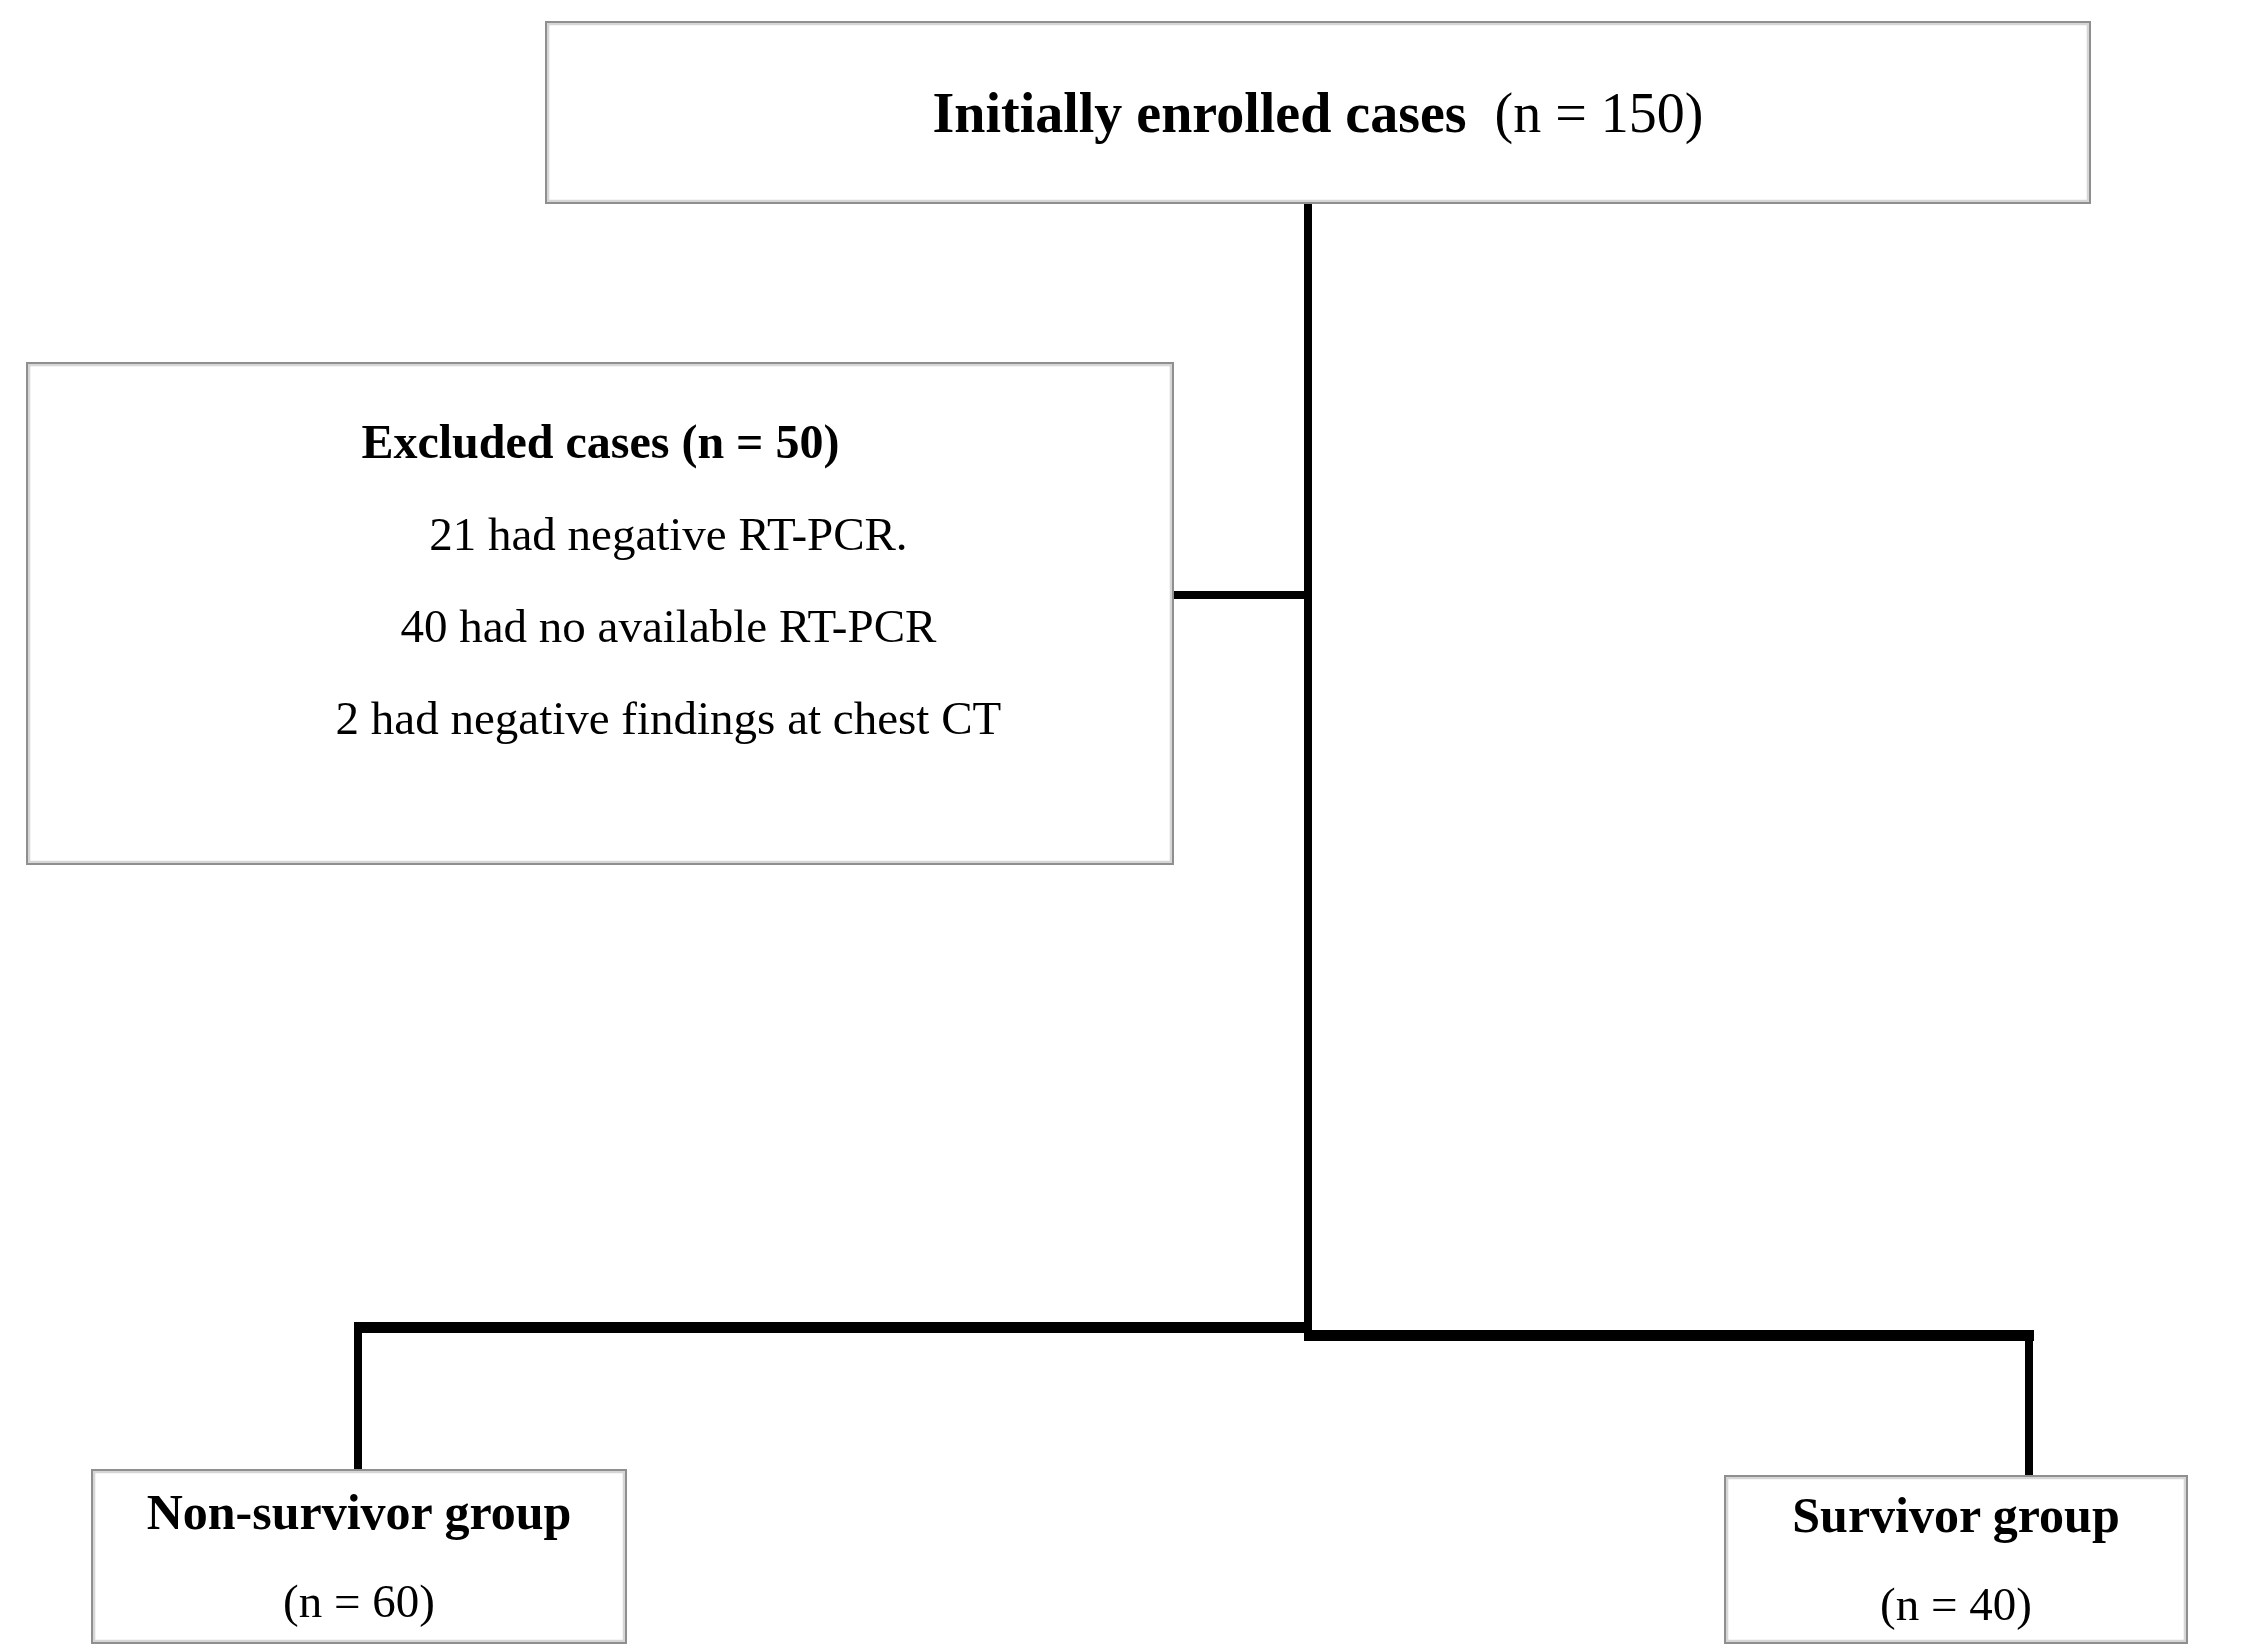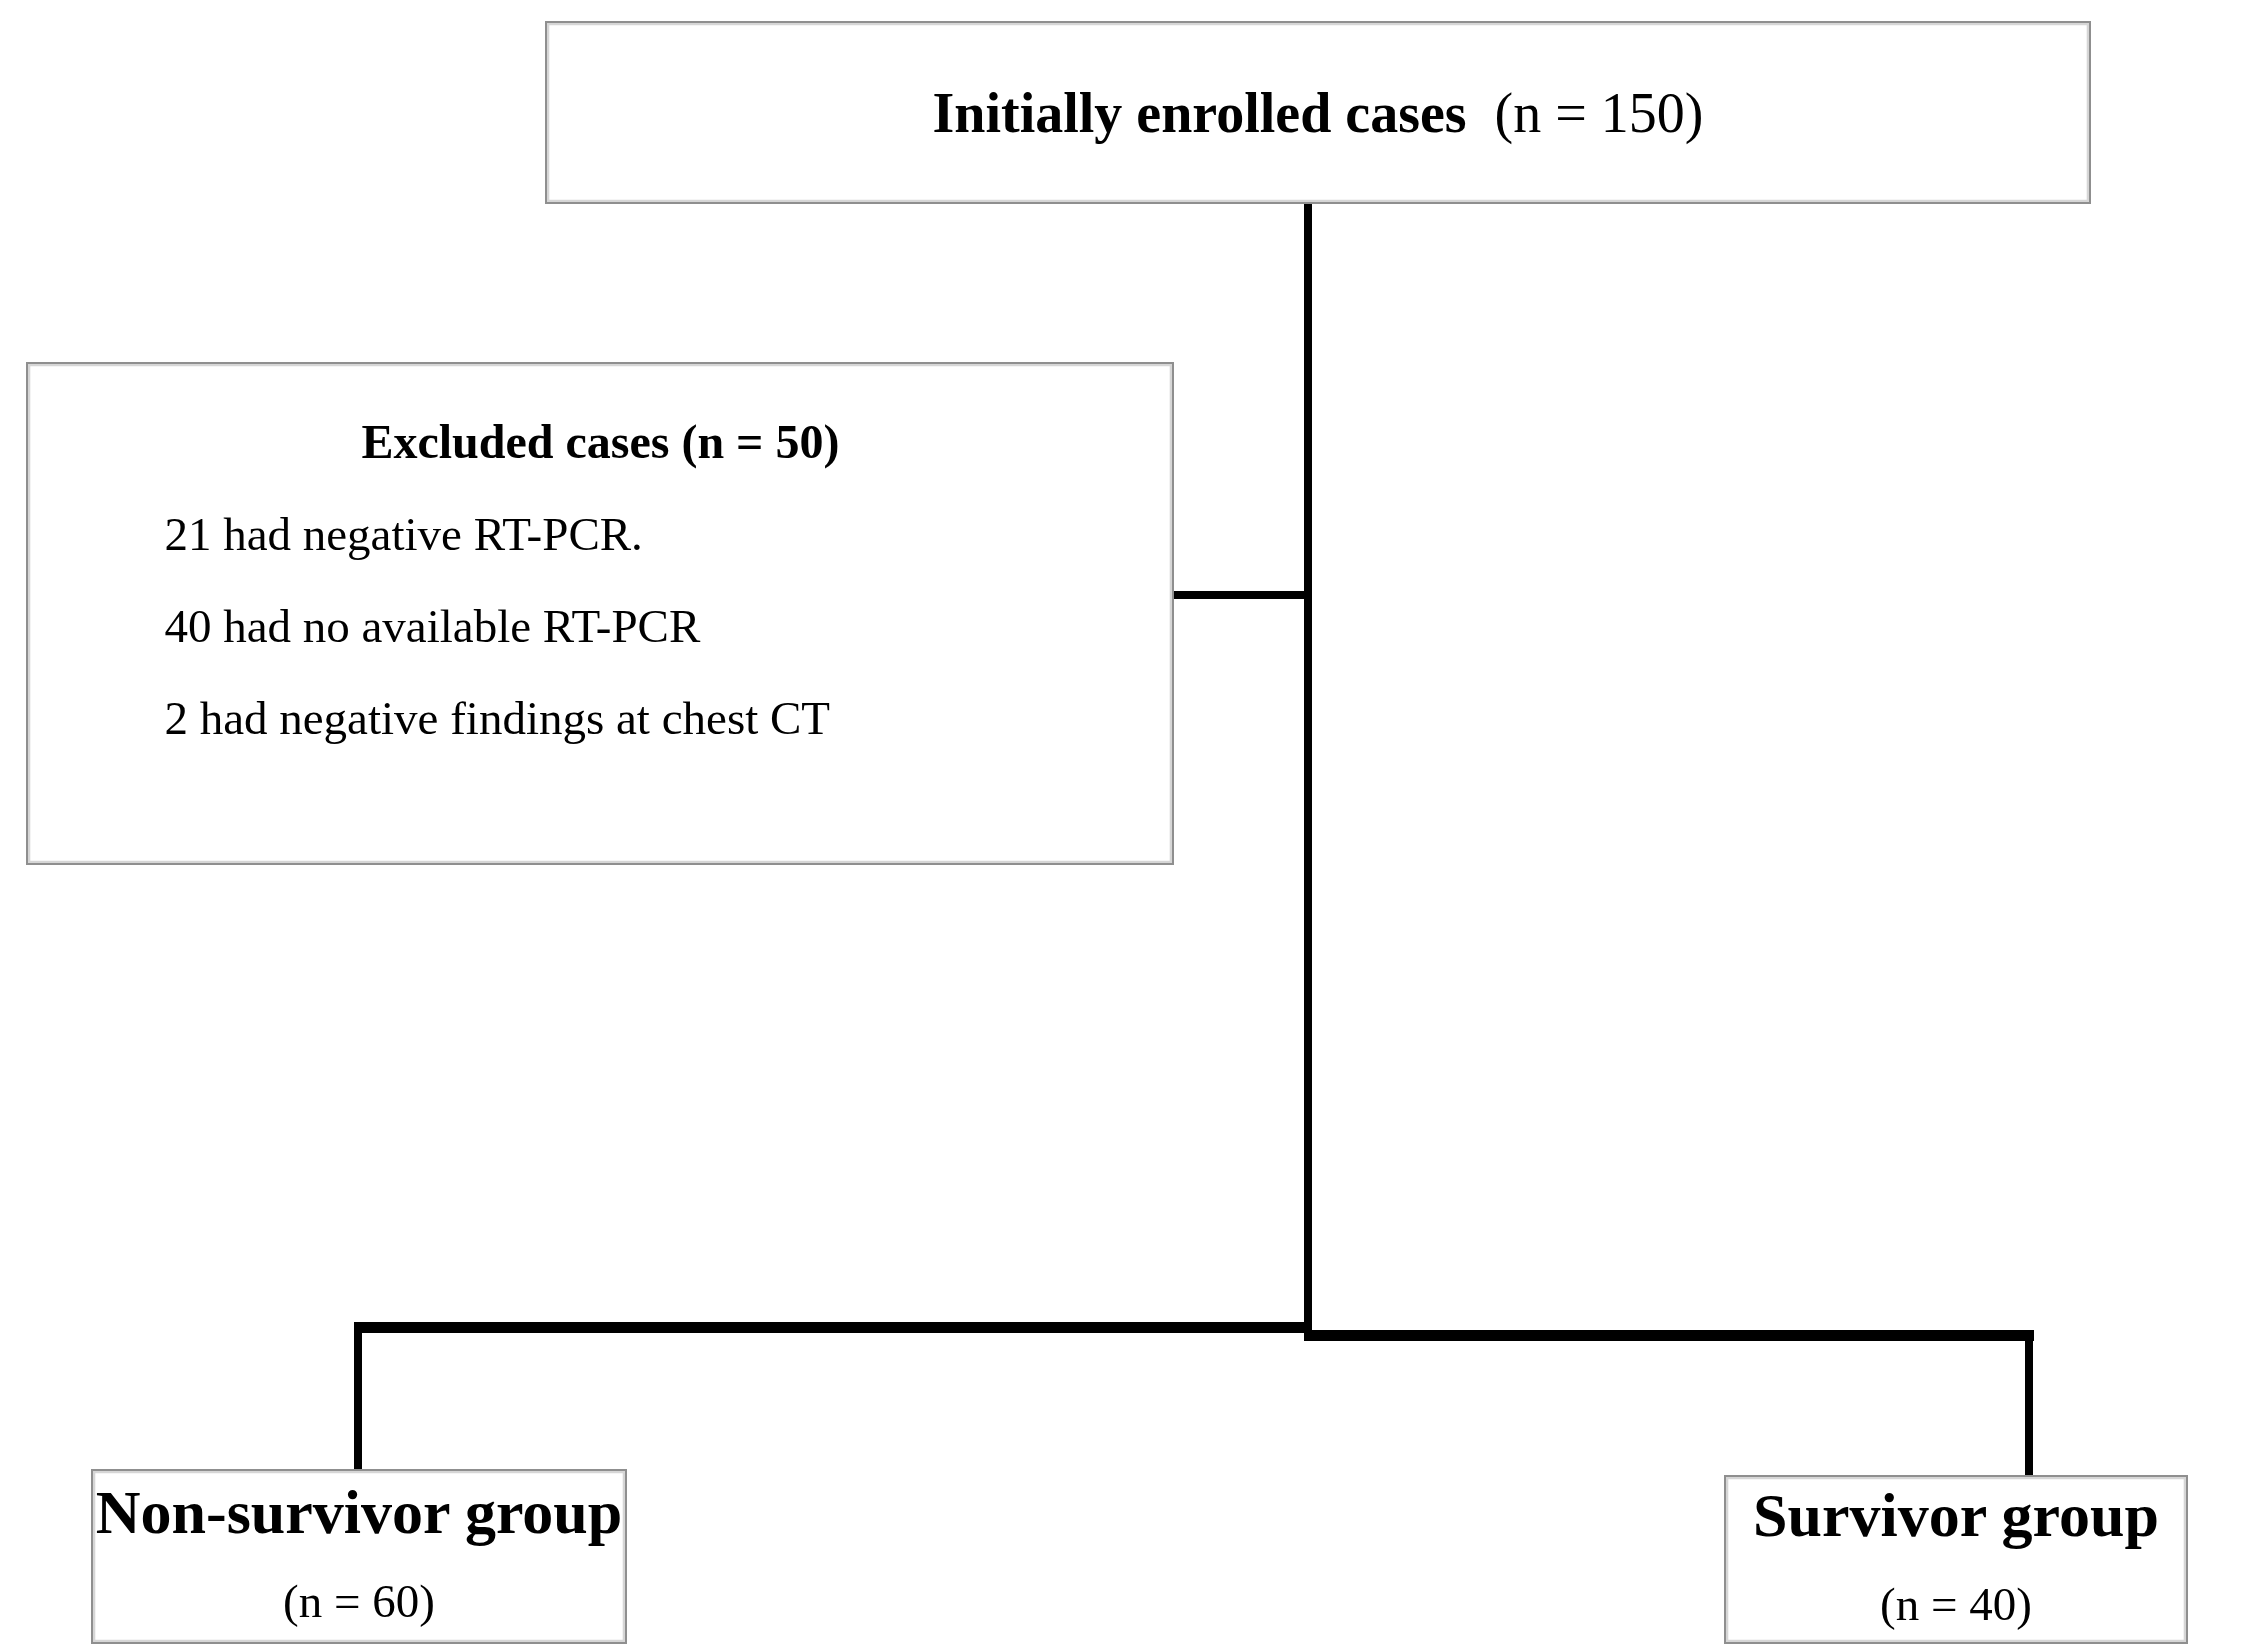--- a/index.html
+++ b/index.html
@@ -46,30 +46,30 @@
     margin-top: 24px;
   }
   .box-excluded .ex-title {
     text-align: center;
     font-weight: bold;
     font-size: 48px;
     line-height: 92px;
     white-space: nowrap;
   }
   .box-excluded .ex-item {
-    text-align: left;
+    text-align: center;
     padding-left: 136px;
     line-height: 92px;
     white-space: nowrap;
   }
   .box-group {
     font-size: 47px;
     line-height: 89px;
   }
-  .box-group .g-title { font-weight: bold; font-size: 62px; white-space: nowrap; }
+  .box-group .g-title { font-weight: bold; font-size: 50px; white-space: nowrap; }
   .box-group .g-count { white-space: nowrap; }
   .box-nonsurvivor { left: 91px; top: 1469px; width: 536px; height: 175px; }
   .box-survivor   { left: 1724px; top: 1475px; width: 464px; height: 169px; }
   .conn {
     position: absolute;
     background: var(--line);
   }
   .conn-main-vertical   { left: 1304px; top: 202px;  width: 7.6px;  height: 1135px; }
   .conn-excluded        { left: 1173px; top: 591px;  width: 136px; height: 7.6px; }
   .conn-split-left      { left: 354px;  top: 1322px; width: 958px; height: 10.6px; }

